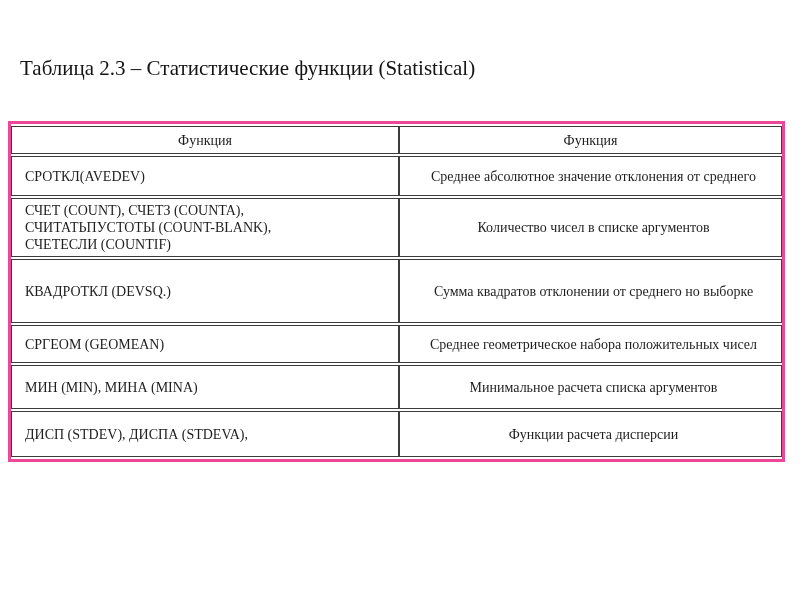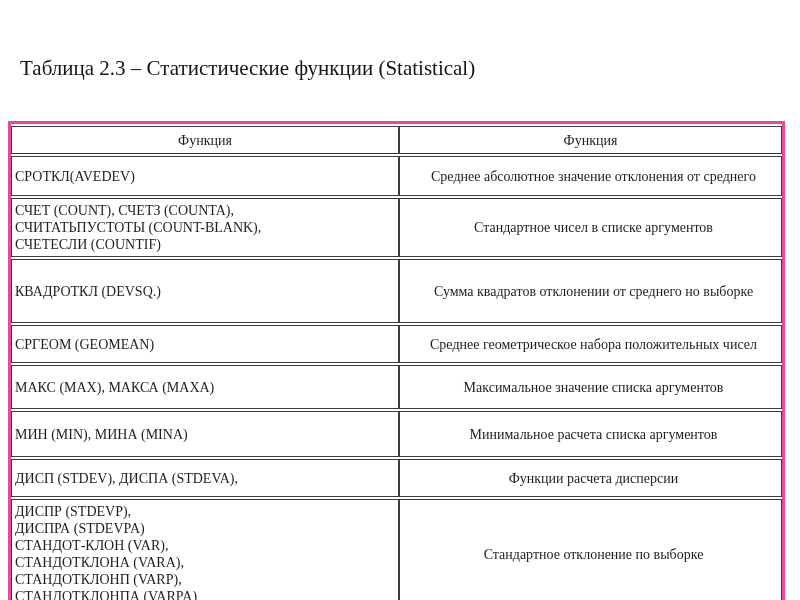--- a/index.html
+++ b/index.html
@@ -48,21 +48,21 @@
   }
   .stat-table th {
     font-weight: normal;
     text-align: center;
     height: 28px;
     padding: 2px 4px;
   }
   .stat-table td.fn {
     width: 388px;
     text-align: left;
-    padding: 3px 8px 3px 3px;
+    padding: 3px 8px 3px 13px;
     white-space: pre-line;
   }
   .stat-table td.desc {
     width: 383px;
     text-align: center;
     padding: 3px 8px 3px 14px;
   }
   .stat-table tbody tr:nth-child(1) td { height: 40px; }
   .stat-table tbody tr:nth-child(2) td { height: 46px; }
   .stat-table tbody tr:nth-child(3) td { height: 64px; }
@@ -97,49 +97,36 @@
     </thead>
     <tbody>
       <tr>
         <td class="fn">СРОТКЛ(AVEDEV)</td>
         <td class="desc">Среднее абсолютное значение отклонения от среднего</td>
       </tr>
       <tr>
         <td class="fn">СЧЕТ (COUNT), СЧЕТЗ (COUNTA),
 СЧИТАТЬПУСТОТЫ (COUNT-BLANK),
 СЧЕТЕСЛИ (COUNTIF)</td>
-        <td class="desc">Стандартное чисел в списке аргументов</td>
+        <td class="desc">Количество чисел в списке аргументов</td>
       </tr>
       <tr>
         <td class="fn">КВАДРОТКЛ (DEVSQ.)</td>
         <td class="desc">Сумма квадратов отклонении от среднего но выборке</td>
       </tr>
       <tr>
         <td class="fn">СРГЕОМ (GEOMEAN)</td>
         <td class="desc">Среднее геометрическое набора положительных чисел</td>
       </tr>
       <tr>
-        <td class="fn">МАКС (MAX), МАКСА (MAXA)</td>
-        <td class="desc">Максимальное значение списка аргументов</td>
-      </tr>
-      <tr>
         <td class="fn">МИН (MIN), МИНА (MINA)</td>
         <td class="desc">Минимальное расчета списка аргументов</td>
       </tr>
       <tr>
         <td class="fn">ДИСП (STDEV), ДИСПА (STDEVA),</td>
         <td class="desc">Функции расчета дисперсии</td>
-      </tr>
-      <tr>
-        <td class="fn">ДИСПР (STDEVP),
-ДИСПРА (STDEVPA)
-СТАНДОТ-КЛОН (VAR),
-СТАНДОТКЛОНА (VARA),
-СТАНДОТКЛОНП (VARP),
-СТАНДОТКЛОНПА (VARPA)</td>
-        <td class="desc">Стандартное отклонение по выборке</td>
       </tr>
     </tbody>
   </table>
 
   <div class="page-number">18</div>
 
 </div>
 
 </body></html>

